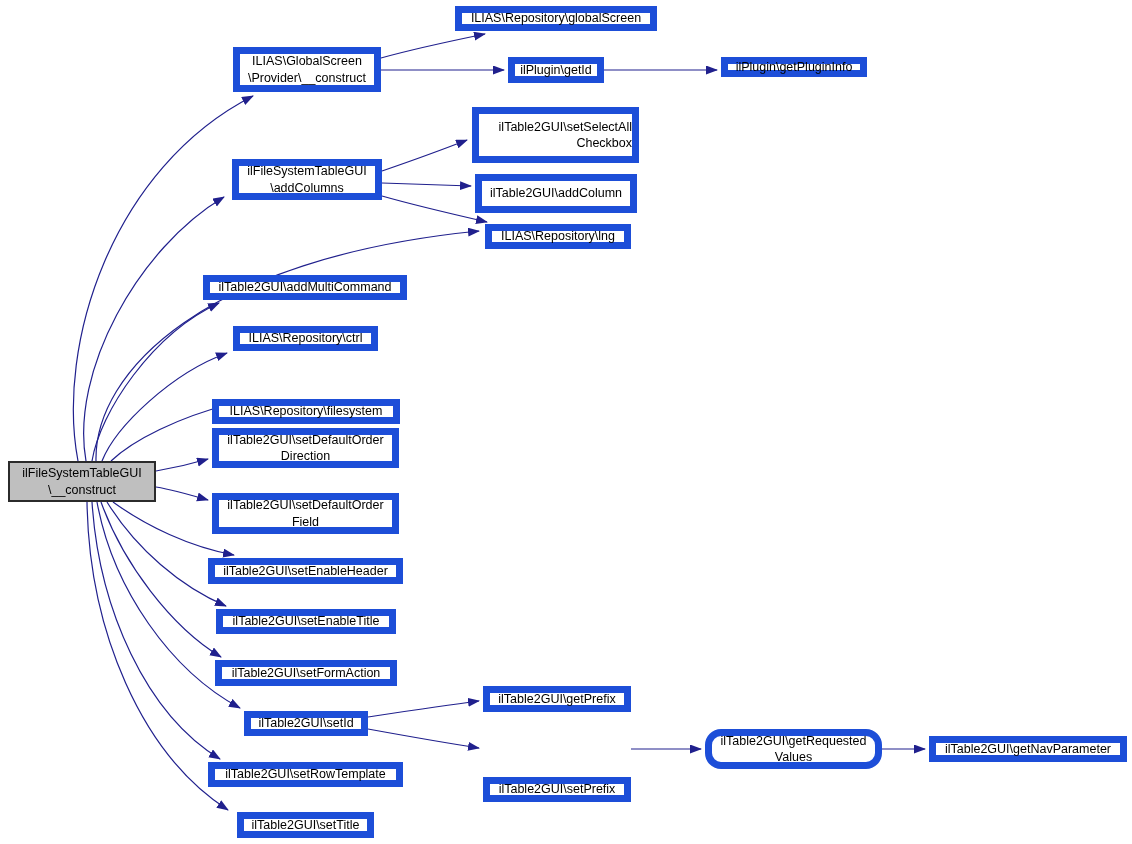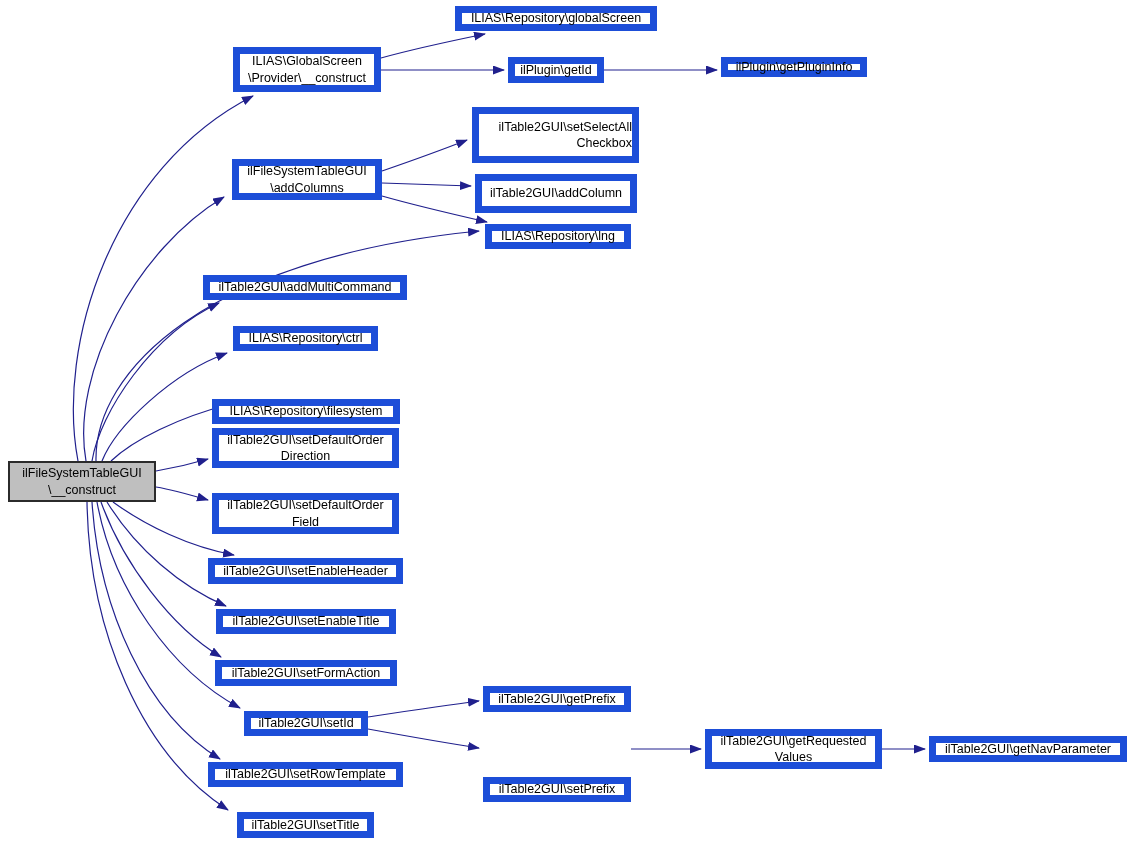--- a/index.html
+++ b/index.html
@@ -154,21 +154,21 @@
       </div>
       <div class="node" style="left: 237px; top: 812px; width: 137px; height: 26px;">
         <span>ilTable2GUI\setTitle</span>
       </div>
       <div class="node" style="left: 483px; top: 686px; width: 148px; height: 26px;">
         <span>ilTable2GUI\getPrefix</span>
       </div>
       <div class="node" style="left: 483px; top: 737px; width: 148px; height: 25px; margin-top: 40px;">
         <span>ilTable2GUI\setPrefix</span>
       </div>
-      <div class="node" style="left: 705px; top: 729px; width: 177px; height: 40px;">
+      <div class="node" style="left: 705px; top: 729px; width: 177px; height: 40px; border-radius: 16px;">
         <span>ilTable2GUI\getRequested</span>
         <span>Values</span>
       </div>
       <div class="node" style="left: 929px; top: 736px; width: 198px; height: 26px;">
         <span>ilTable2GUI\getNavParameter</span>
       </div>
     </div>
 </div>
 
 </body></html>

